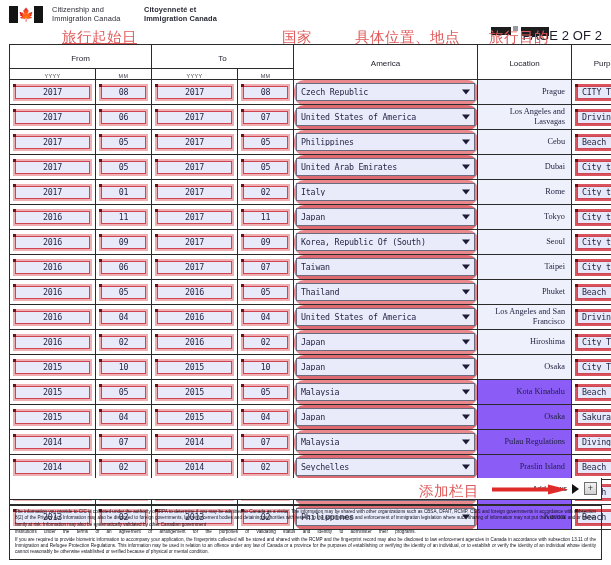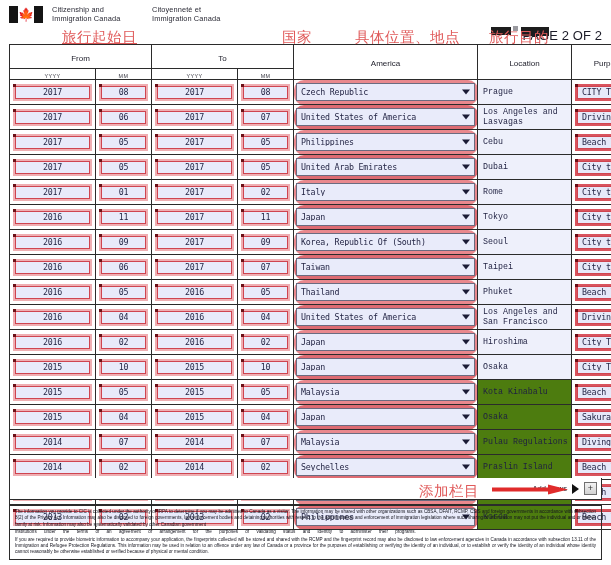--- a/index.html
+++ b/index.html
@@ -33,21 +33,21 @@
     display: flex; align-items: center; justify-content: center;
     font-size: 13px; line-height: 1; color: #141414;
   }
   .dept {
     position: absolute; top: 5px;
     font-size: 7.4px; line-height: 9.4px;
     color: #2a2a35;
     letter-spacing: .1px;
   }
   .dept-en { left: 52px; }
-  .dept-fr { left: 152px; }
+  .dept-fr { left: 144px; font-weight: bold; }
   .protected {
     position: absolute; right: 9px; top: 5px;
     font-size: 7.6px; letter-spacing: .15px; color: #1c1c28;
   }
   .protected b { font-size: 9px; }
   .pageof {
     position: absolute; right: 9px; top: 28px;
     font-size: 13px; letter-spacing: .1px; color: #1c1c28;
   }
   .redact {
@@ -167,28 +167,29 @@
     border-left: 4px solid transparent;
     border-right: 4px solid transparent;
     border-top: 5px solid #1b1b35;
   }
   
   td.selcell.hl { background: #de6b72; }
   td.selcell.hl2 { background: #e9888d; }
 
   
   .loctxt {
-    font-family: Liberation Mono, monospace;
+    font-family: Liberation Serif, serif;
     font-size: 8.3px;
     color: #1f2040;
-    padding: 0 0 0 5px;
+    padding: 0 6px 0 5px;
     line-height: 10px;
+    text-align: right;
   }
   td.loccell { background: #eef0fb; }
-  td.loccell.white { background:#4d7c0f; }
+  td.loccell.white { background:#8b5cf6; }
 
   
   .addbar {
     position: absolute;
     left: 9px; top: 478px;
     width: 593px; height: 22px;
     border: 1px solid #2b2b2b;
     border-top: none;
     display: flex; align-items: center; justify-content: flex-end;
     padding-right: 4px;

